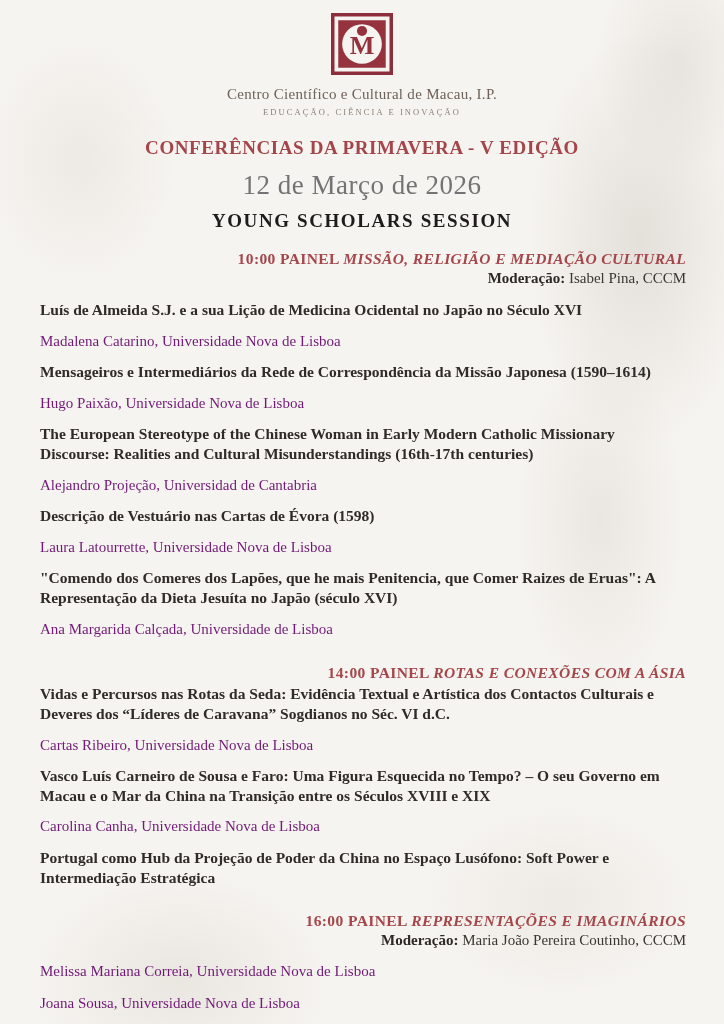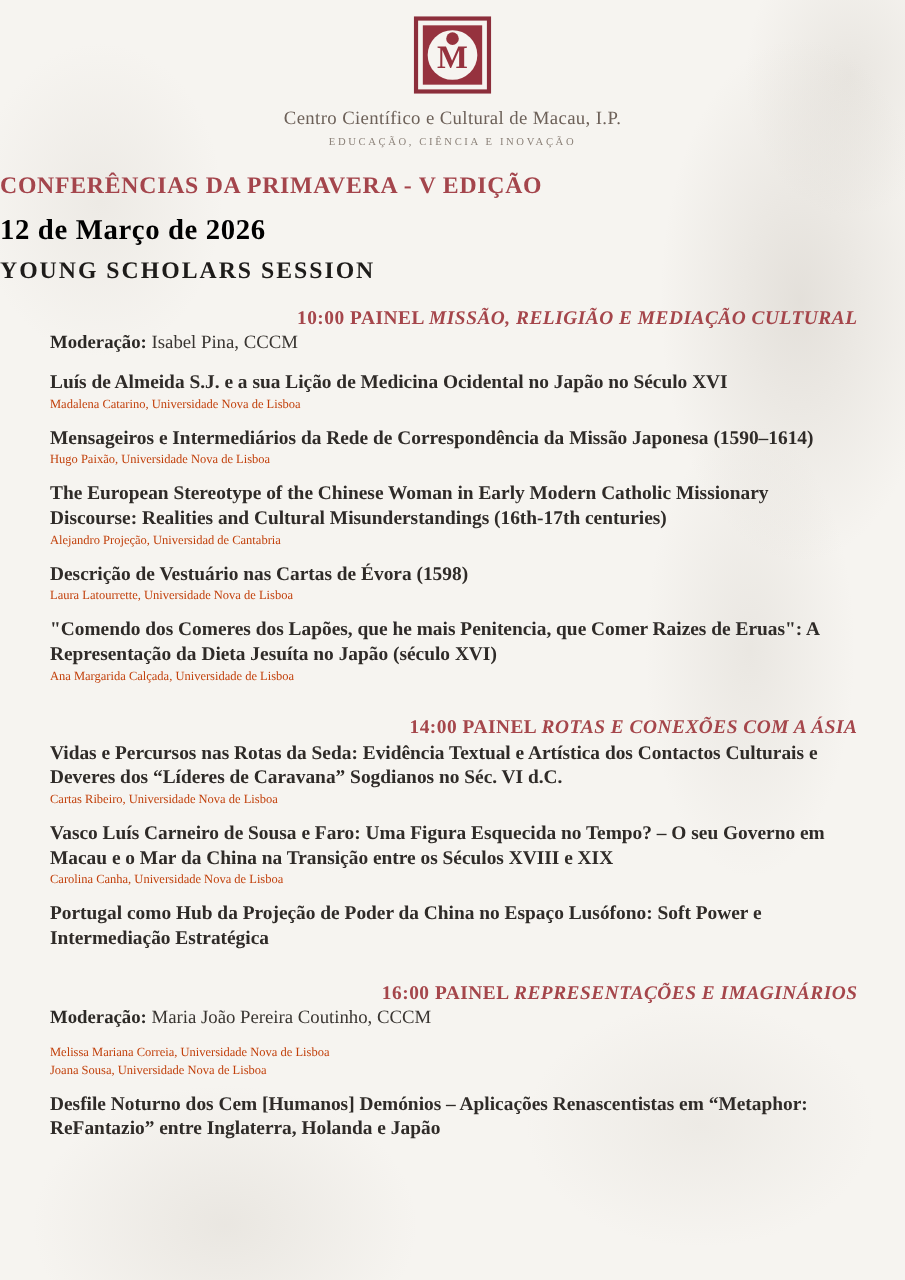--- a/index.html
+++ b/index.html
@@ -48,35 +48,35 @@
     letter-spacing: 0.3px;
   }
   .org-tagline {
     margin-top: 4px;
     font-size: 8.5px;
     color: #8b8178;
     letter-spacing: 2.1px;
   }
   .header {
     position: relative;
-    text-align: left;
+    text-align: center;
     margin-top: 20px;
   }
   .conf-title {
     margin-top: 17px;
     font-size: 19px;
     font-weight: bold;
     color: #a4454c;
     letter-spacing: 0.6px;
   }
   .conf-date {
     margin-top: 11px;
-    font-size: 23px;
-    font-weight: bold;
-    color: #000000;
+    font-size: 27px;
+    font-weight: normal;
+    color: #737373;
     letter-spacing: 0.5px;
   }
   .conf-session {
     margin-top: 9px;
     font-size: 19px;
     font-weight: bold;
     color: #1e1c1a;
     letter-spacing: 1.6px;
   }
   .content {
@@ -91,36 +91,37 @@
     color: #a5464b;
     letter-spacing: 0.4px;
     margin-bottom: 2px;
     text-align: right;
   }
   .panel-header em { font-style: italic; }
   .moderation {
     font-size: 15px;
     margin-bottom: 13px;
     color: #3a3632;
+    text-align: right;
   }
   .moderation .mod-label { font-weight: bold; color: #2c2926; }
   .talk { margin-bottom: 11px; }
   .talk:last-child { margin-bottom: 0; }
   .talk-title {
     font-size: 15.5px;
     font-weight: bold;
     color: #2f2b28;
     line-height: 1.27;
     max-width: 652px;
   }
   .speaker {
-    font-size: 10px;
-    color: #c2410c;
+    font-size: 15px;
+    color: #701a75;
     line-height: 1.3;
-    margin-top: 1px;
+    margin-top: 12px;
   }
   .footer {
     position: absolute;
     left: 46px;
     right: 30px;
     bottom: 16px;
     display: flex;
     justify-content: space-between;
     align-items: baseline;
     font-size: 10.5px;

